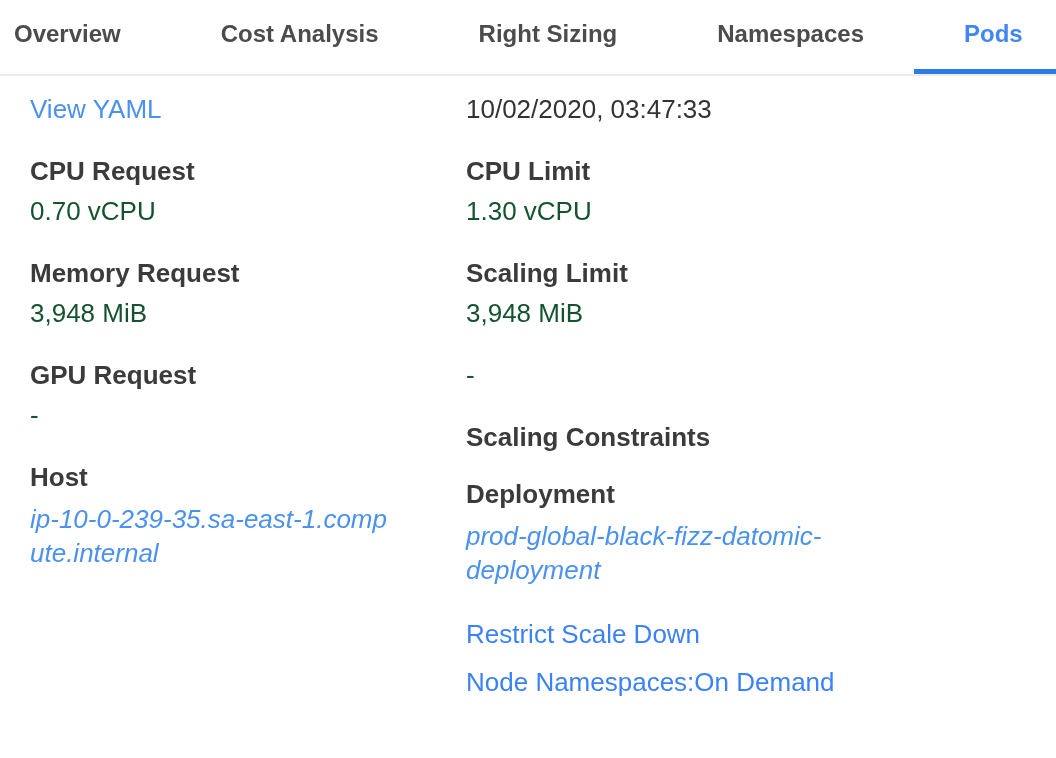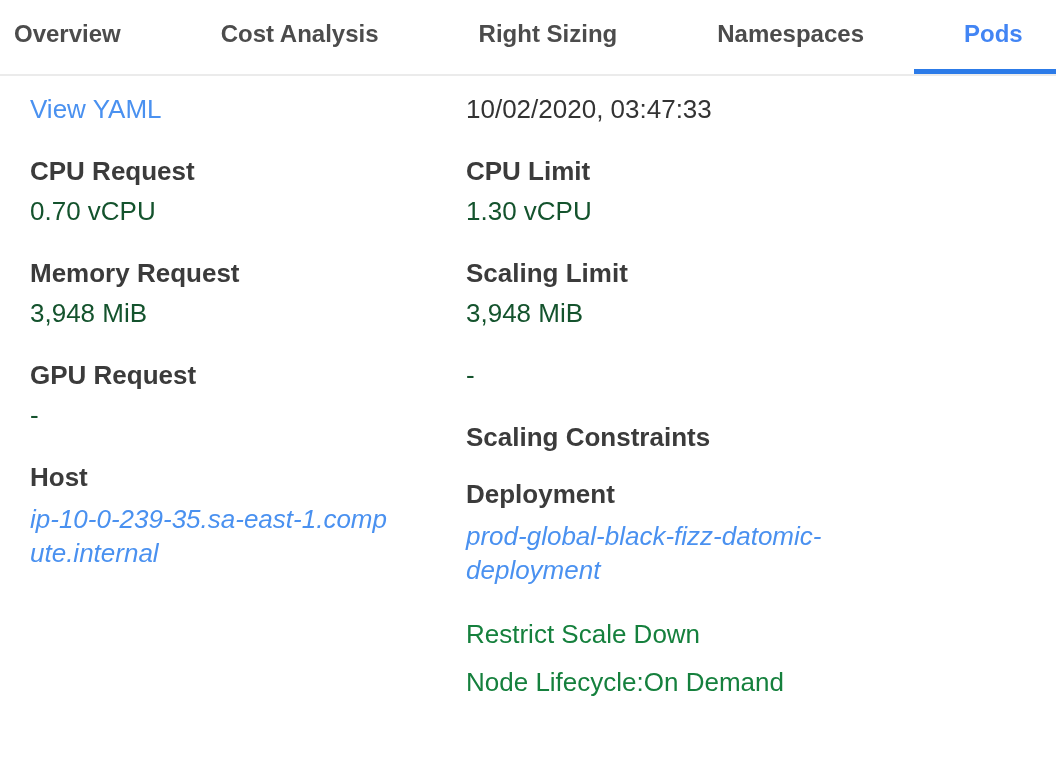--- a/index.html
+++ b/index.html
@@ -71,21 +71,21 @@
     display: inline-block;
     max-width: 358px;
     word-break: break-all;
     line-height: 34px;
     font-style: italic;
   }
   .group-scaling { margin-bottom: 27px; }
   .constraint {
     line-height: 30px;
     margin-bottom: 18px;
-    color: #15803d;
+    color: #3b82f6;
   }
 </style>
 </head>
 <body>
 
 <div class="tabbar">
   <div class="tab">Overview</div>
   <div class="tab">Cost Analysis</div>
   <div class="tab">Right Sizing</div>
   <div class="tab">Namespaces</div>
@@ -140,16 +140,16 @@
     <div class="group group-scaling">
       <div class="label">Scaling Constraints</div>
     </div>
 
     <div class="group">
       <div class="label">Deployment</div>
       <span class="link wrap-link">prod-global-black-fizz-datomic-deployment</span>
     </div>
 
     <div class="constraint">Restrict Scale Down</div>
-    <div class="constraint">Node Lifecycle:On Demand</div>
+    <div class="constraint">Node Namespaces:On Demand</div>
   </div>
 
 </div>
 
 </body></html>

